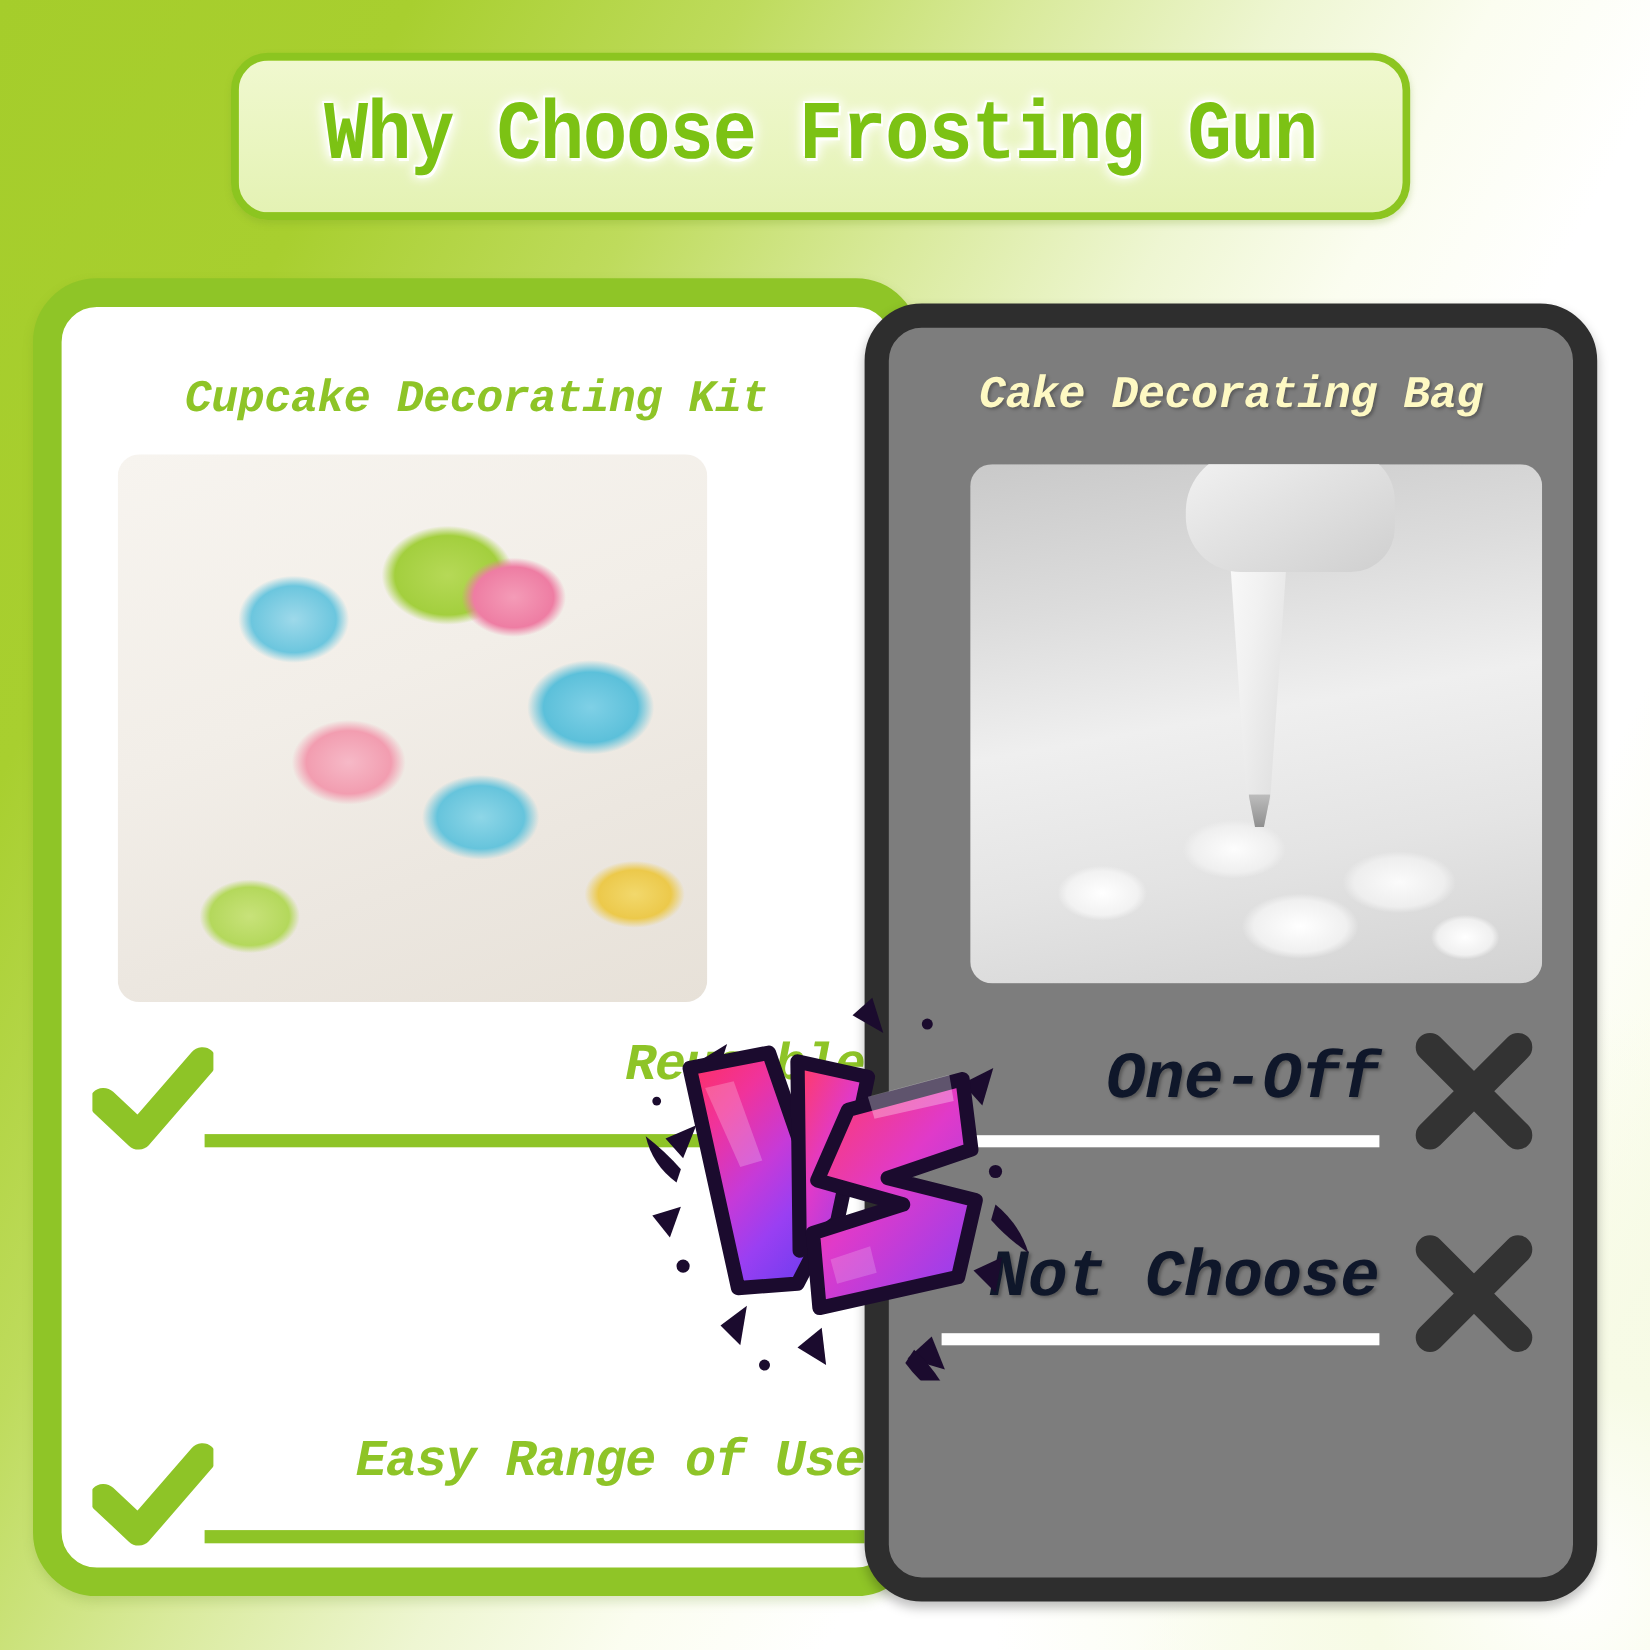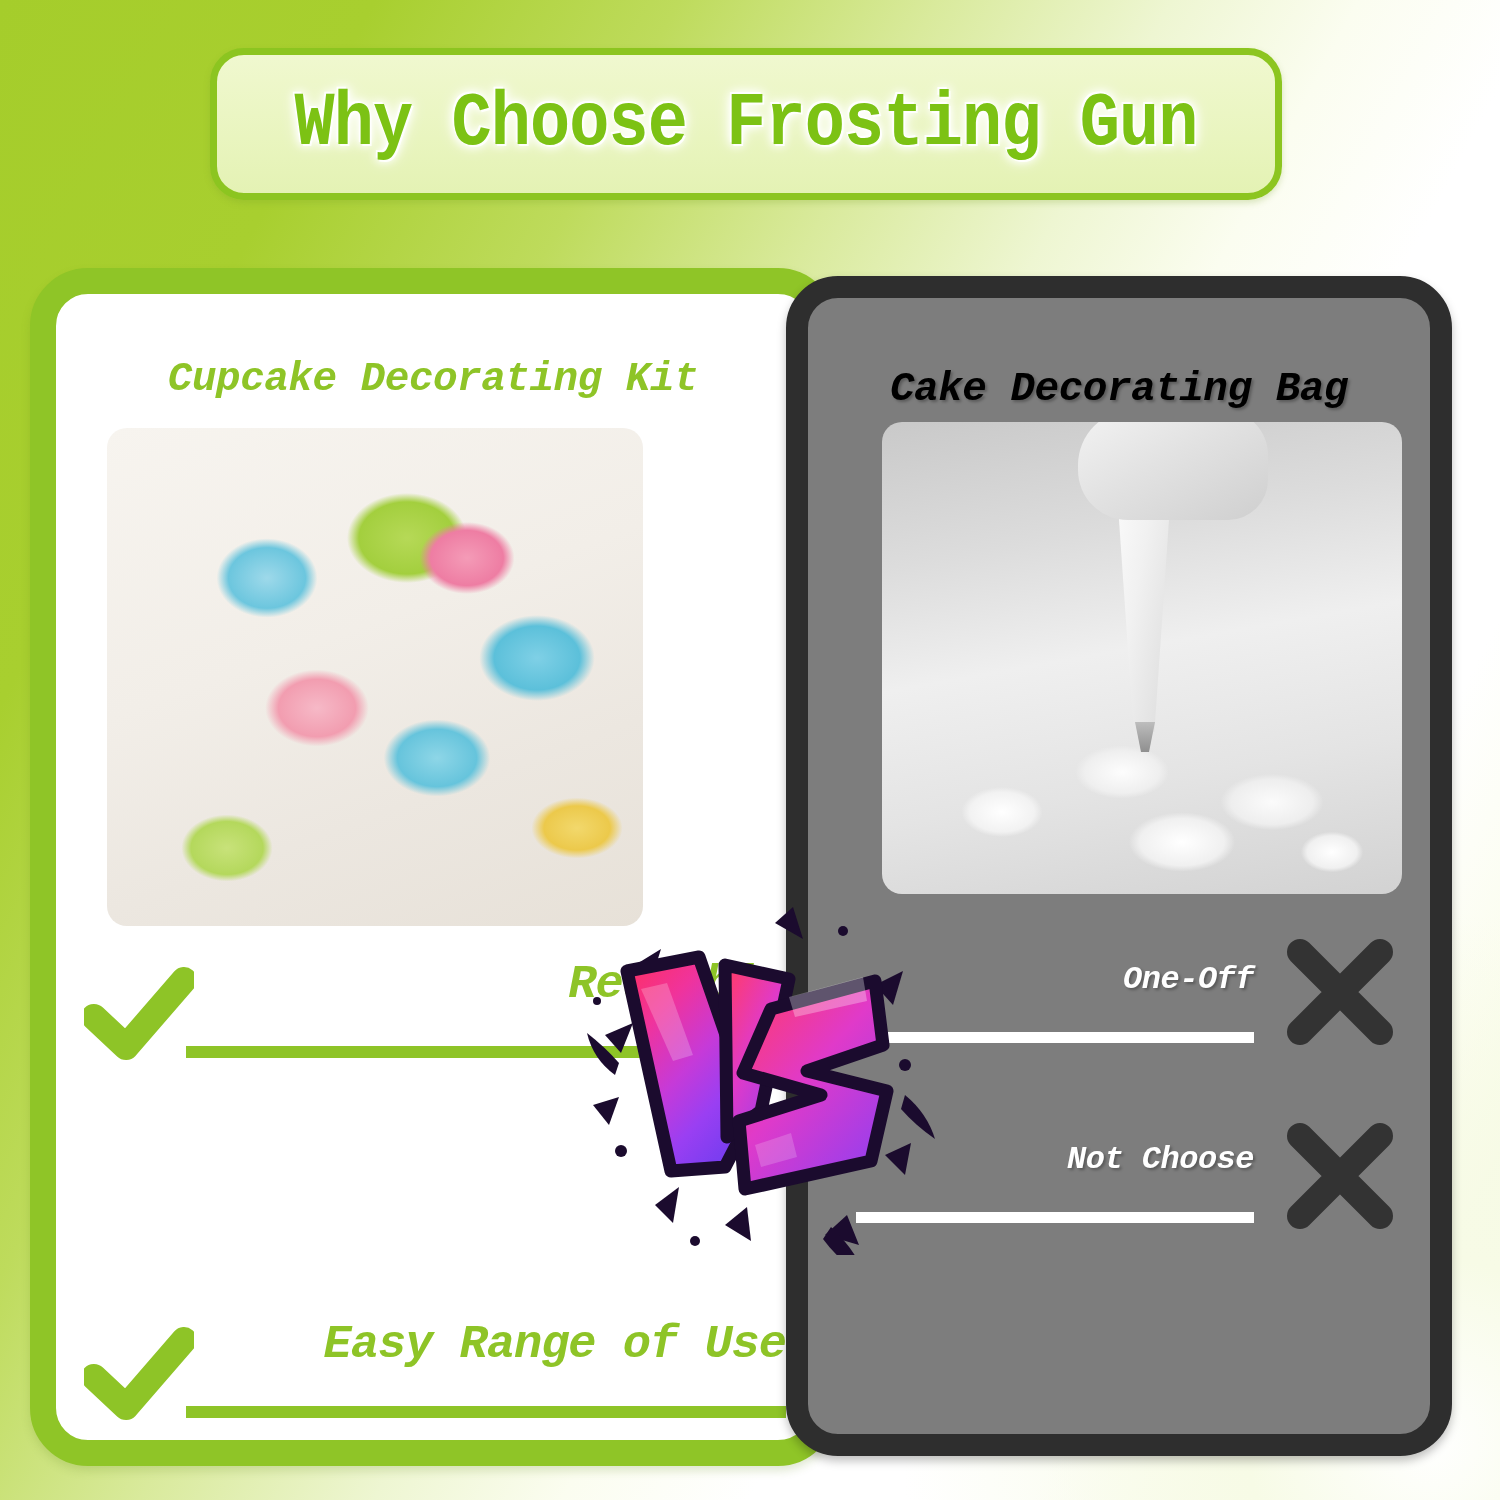--- a/index.html
+++ b/index.html
@@ -59,21 +59,21 @@
       2px 2px 0 rgba(255,255,255,0.9), -2px -2px 0 rgba(255,255,255,0.9);
   }
 
   
   .card {
     position: absolute;
     box-sizing: border-box;
   }
   .card-left {
     left: 30px;
-    top: 268px;
+    top: 253px;
     width: 806px;
     height: 1198px;
     border: 26px solid #8fc527;
     border-radius: 58px;
     background: #ffffff;
     box-shadow: 0 5px 10px rgba(100,140,30,0.2);
   }
   .card-right {
     left: 786px;
     top: 276px;
@@ -100,22 +100,22 @@
     font-weight: bold;
     font-style: italic;
     white-space: nowrap;
   }
   .card-left .card-title {
     top: 62px;
     color: #8ec427;
     letter-spacing: -0.5px;
   }
   .card-right .card-title {
-    top: 68px;
-    color: #000000;
+    top: 39px;
+    color: #fef9c3;
     letter-spacing: -0.5px;
     text-shadow: 2px 2px 3px rgba(0,0,0,0.28);
   }
 
   
   .photo {
     position: absolute;
     border-radius: 20px;
     overflow: hidden;
   }
@@ -227,26 +227,26 @@
     right: 0;
   }
   .crow-1 { top: 648px; height: 150px; }
   .crow-2 { top: 828px; height: 150px; }
   .crow-3 { top: 990px; height: 200px; }
 
   .con-text {
     position: absolute;
     left: 40px;
     right: 176px;
-    top: 16px;
+    top: 3px;
     text-align: right;
-    font-size: 32px;
+    font-size: 60px;
     font-weight: bold;
     font-style: italic;
-    color: #ffffff;
+    color: #0f172a;
     letter-spacing: -0.5px;
     line-height: 1.12;
     text-shadow: 2px 2px 3px rgba(0,0,0,0.3);
     white-space: nowrap;
   }
   .con-bar {
     position: absolute;
     left: 48px;
     right: 176px;
     height: 11px;

